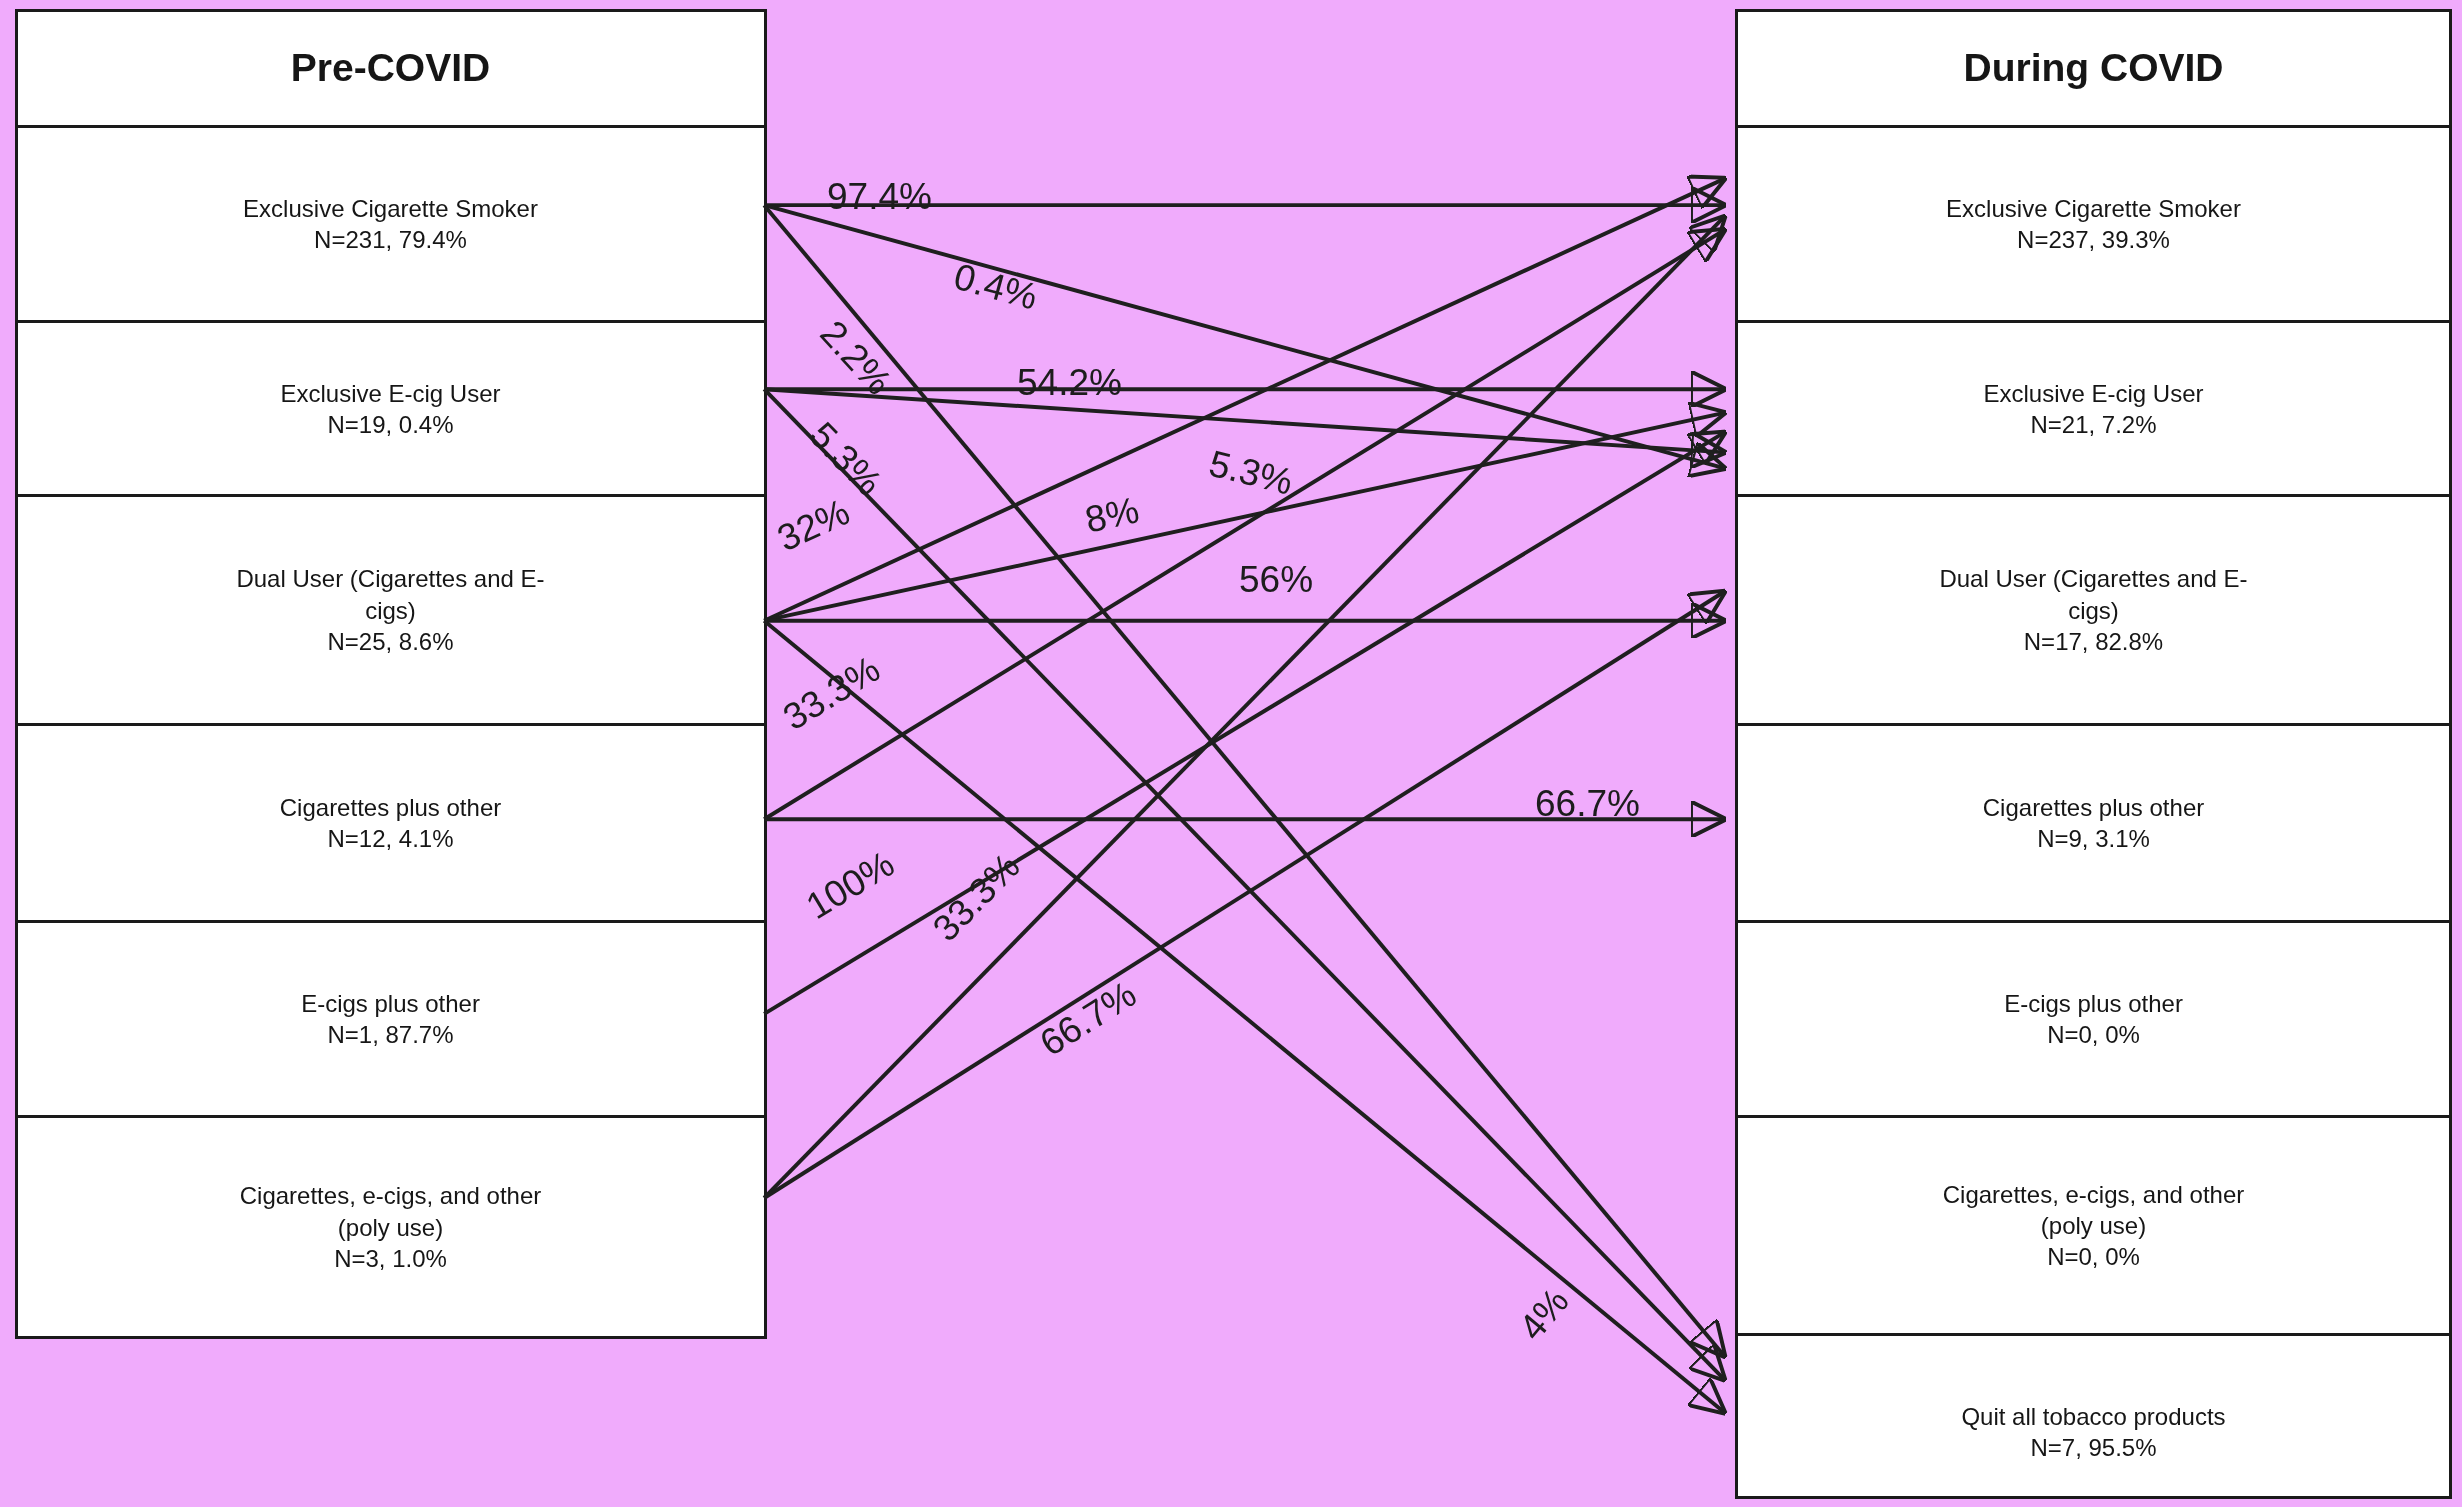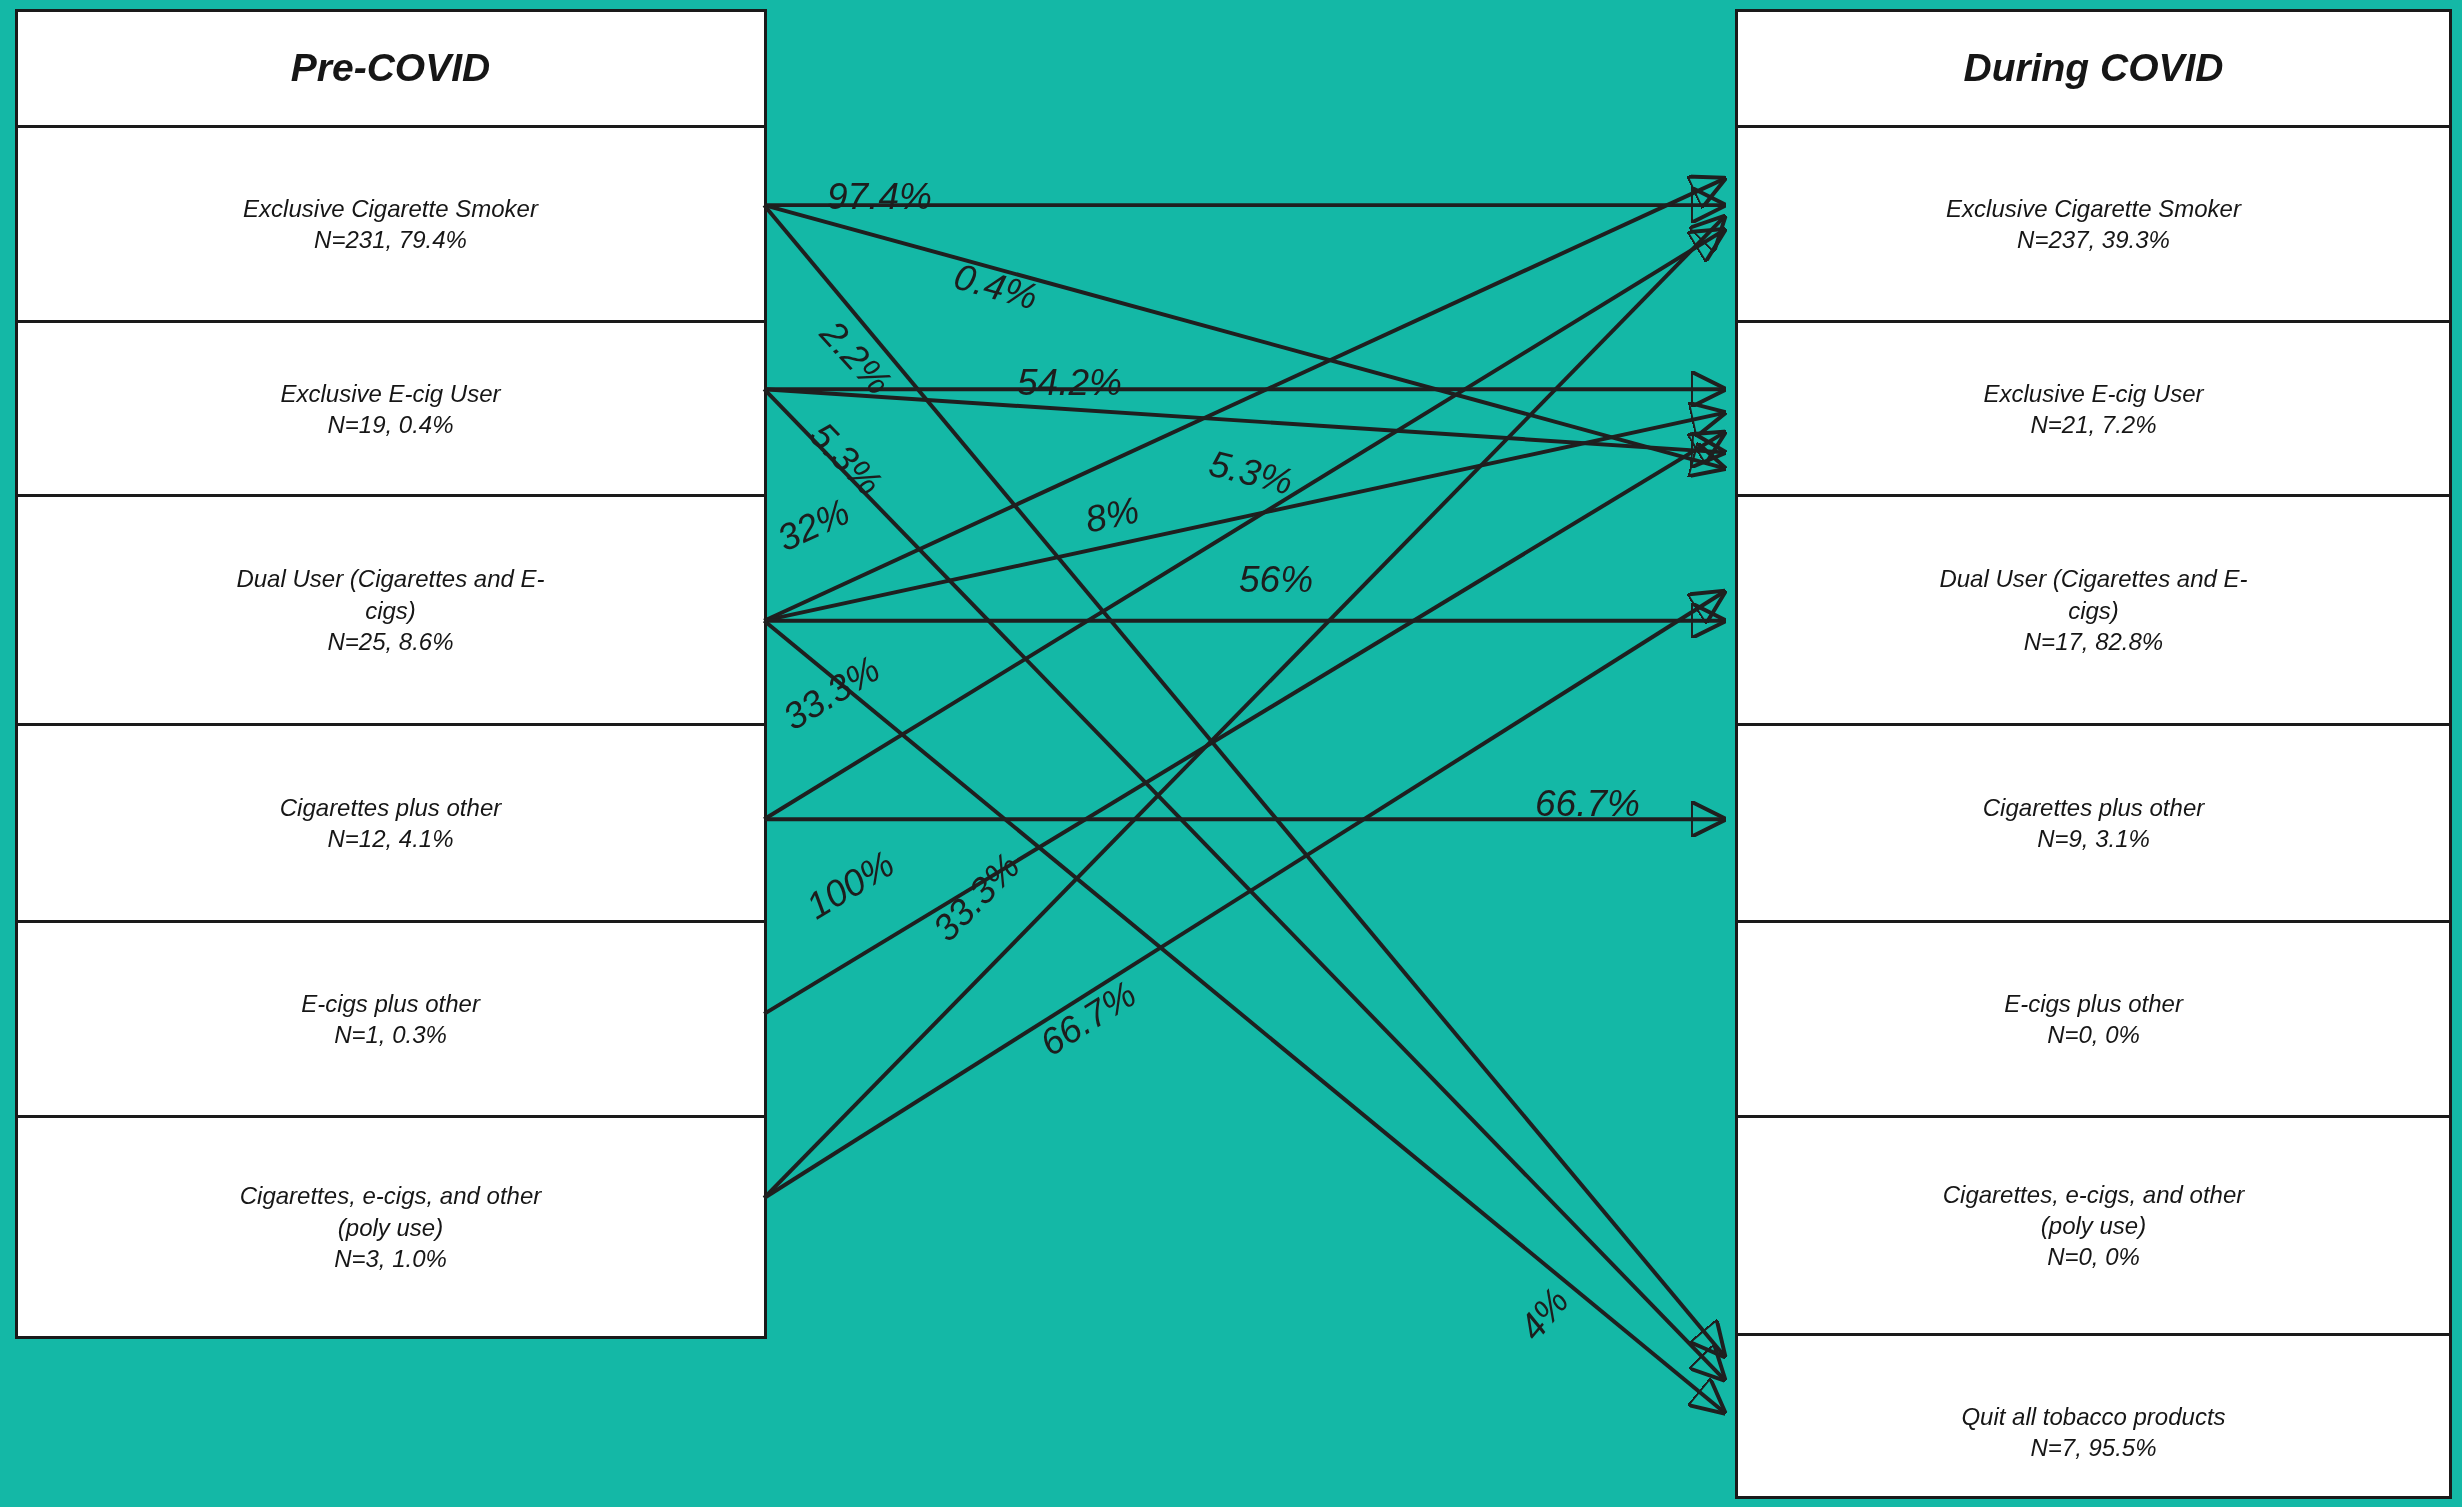--- a/index.html
+++ b/index.html
@@ -1,22 +1,21 @@
 <!DOCTYPE html>
 <html style="font-size:10.5px"><head>
 <meta charset="utf-8">
 <style>
   html,body{margin:0;padding:0;background:#fff;}
   body{font-family:"Liberation Sans", sans-serif;}
   #stage{
     position:relative;
     width:2462px;height:1507px;
-    background:#14b8a6;
+    background:#f0abfc;
     overflow:hidden;
-    font-style:italic;
   }
   .col{
     position:absolute;
     border:3.3px solid #1a1a1a;
     background:#fff;
     box-sizing:border-box;
   }
   #col-left{left:14.5px;top:9.2px;width:752px;height:1330px;}
   #col-right{left:1735px;top:9.2px;width:717px;height:1490px;}
   .cell{
@@ -66,21 +65,21 @@
       <span class="ln">Dual User (Cigarettes and E-</span>
       <span class="ln">cigs)</span>
       <span class="ln">N=25, 8.6%</span>
     </div>
     <div class="cell" style="height:197px">
       <span class="ln">Cigarettes plus other</span>
       <span class="ln">N=12, 4.1%</span>
     </div>
     <div class="cell" style="height:195px">
       <span class="ln">E-cigs plus other</span>
-      <span class="ln">N=1, 0.3%</span>
+      <span class="ln">N=1, 87.7%</span>
     </div>
     <div class="cell" style="height:218px">
       <span class="ln">Cigarettes, e-cigs, and other</span>
       <span class="ln">(poly use)</span>
       <span class="ln">N=3, 1.0%</span>
     </div>
   </div>
 
   <div class="col" id="col-right">
     <div class="cell head" style="height:116px">

